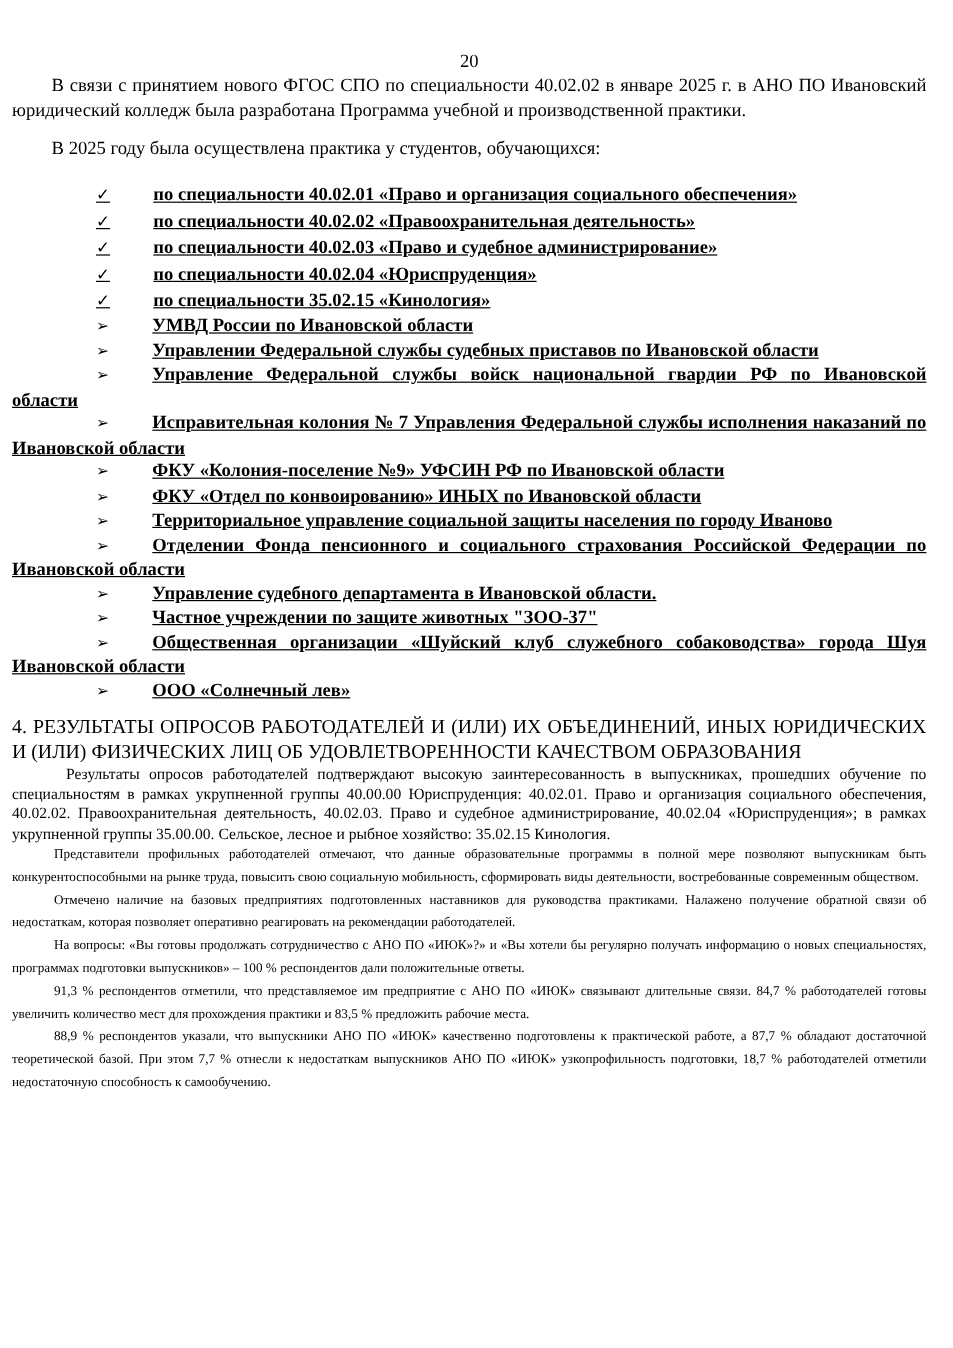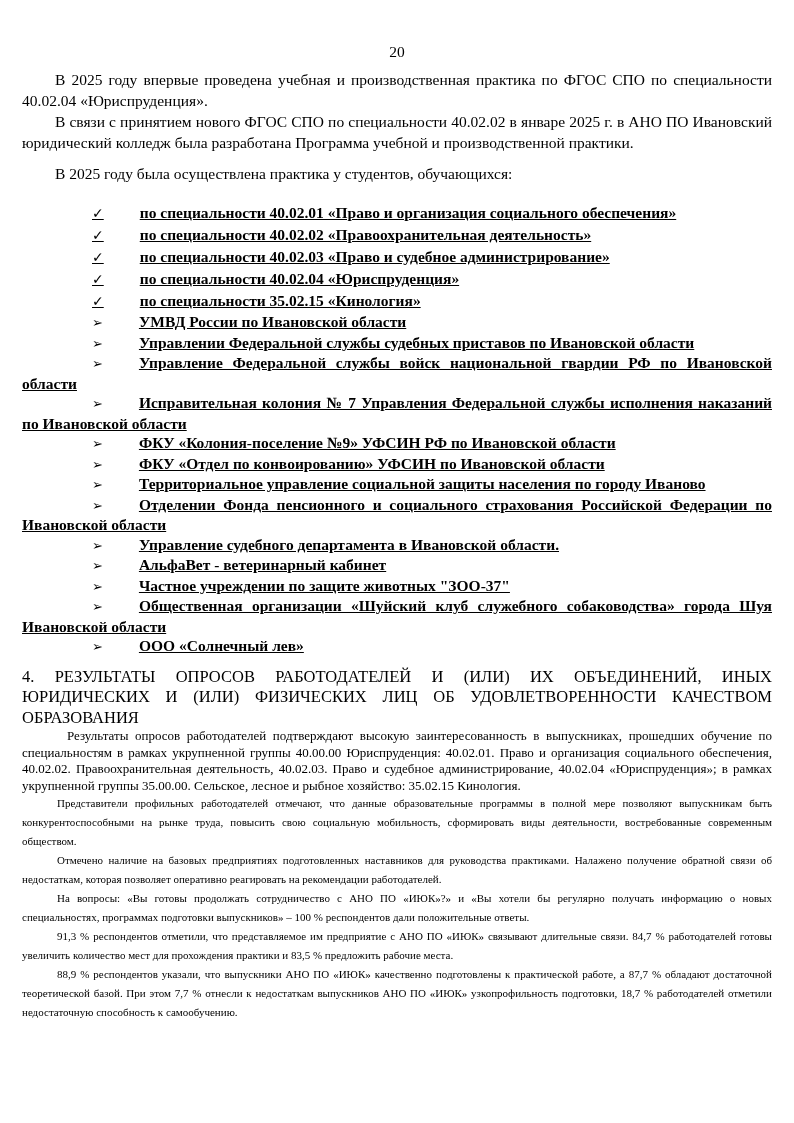--- a/index.html
+++ b/index.html
@@ -5,21 +5,21 @@
   html, body {
     margin: 0;
     padding: 0;
     background: #ffffff;
   }
   .page {
     position: relative;
     width: 794px;
     height: 1123px;
     box-sizing: border-box;
-    padding: 42px 22px 0 22px;
+    padding: 42px 22px 0 10px;
     background: #ffffff;
     color: #000000;
     font-family: "Liberation Serif", "DejaVu Serif", serif;
     overflow: hidden;
   }
   .pageno {
     text-align: center;
     font-size: 15.5px;
     line-height: 19px;
   }
@@ -94,44 +94,42 @@
     text-indent: 35px;
   }
 </style>
 </head>
 <body>
 
 <div class="page">
 
   <div class="pageno">20</div>
 
-  <p class="intro first">В 2025 году впервые проведена учебная и производственная практика по ФГОС СПО по специальности 40.02.04 «Юриспруденция».</p>
   <p class="intro">В связи с принятием нового ФГОС СПО по специальности 40.02.02 в январе 2025 г. в АНО ПО Ивановский юридический колледж была разработана Программа учебной и производственной практики.</p>
 
   <p class="lead">В 2025 году была осуществлена практика у студентов, обучающихся:</p>
 
   <ul class="checklist">
     <li class="item"><span class="marker">✓</span><span class="spacer"></span><span>по специальности 40.02.01 «Право и организация социального обеспечения»</span></li>
     <li class="item"><span class="marker">✓</span><span class="spacer"></span><span>по специальности 40.02.02 «Правоохранительная деятельность»</span></li>
     <li class="item"><span class="marker">✓</span><span class="spacer"></span><span>по специальности 40.02.03 «Право и судебное администрирование»</span></li>
     <li class="item"><span class="marker">✓</span><span class="spacer"></span><span>по специальности 40.02.04 «Юриспруденция»</span></li>
     <li class="item"><span class="marker">✓</span><span class="spacer"></span><span>по специальности 35.02.15 «Кинология»</span></li>
   </ul>
 
   <div class="orglist">
     <div class="item"><span class="marker">➢</span><span class="spacer"></span><span class="org-text">УМВД России по Ивановской области</span></div>
     <div class="item"><span class="marker">➢</span><span class="spacer"></span><span class="org-text">Управлении Федеральной службы судебных приставов по Ивановской области</span></div>
     <div class="item"><span class="marker">➢</span><span class="spacer"></span><span class="org-text">Управление Федеральной службы войск национальной гвардии РФ по Ивановской области</span></div>
     <div class="item"><span class="marker">➢</span><span class="spacer"></span><span class="org-text">Исправительная колония № 7 Управления Федеральной службы исполнения наказаний по Ивановской области</span></div>
     <div class="item"><span class="marker">➢</span><span class="spacer"></span><span class="org-text">ФКУ «Колония-поселение №9» УФСИН РФ по Ивановской области</span></div>
-    <div class="item"><span class="marker">➢</span><span class="spacer"></span><span class="org-text">ФКУ «Отдел по конвоированию» УФСИН по Ивановской области</span></div>
+    <div class="item"><span class="marker">➢</span><span class="spacer"></span><span class="org-text">ФКУ «Отдел по конвоированию» ИНЫХ по Ивановской области</span></div>
     <div class="item"><span class="marker">➢</span><span class="spacer"></span><span class="org-text">Территориальное управление социальной защиты населения по городу Иваново</span></div>
     <div class="item"><span class="marker">➢</span><span class="spacer"></span><span class="org-text">Отделении Фонда пенсионного и социального страхования Российской Федерации по Ивановской области</span></div>
     <div class="item"><span class="marker">➢</span><span class="spacer"></span><span class="org-text">Управление судебного департамента в Ивановской области.</span></div>
-    <div class="item"><span class="marker">➢</span><span class="spacer"></span><span class="org-text">АльфаВет - ветеринарный кабинет</span></div>
     <div class="item"><span class="marker">➢</span><span class="spacer"></span><span class="org-text">Частное учреждении по защите животных "ЗОО-37"</span></div>
     <div class="item"><span class="marker">➢</span><span class="spacer"></span><span class="org-text">Общественная организации «Шуйский клуб служебного собаководства» города Шуя Ивановской области</span></div>
     <div class="item"><span class="marker">➢</span><span class="spacer"></span><span class="org-text">ООО «Солнечный лев»</span></div>
   </div>
 
   <h2 class="heading4">4. РЕЗУЛЬТАТЫ ОПРОСОВ РАБОТОДАТЕЛЕЙ И (ИЛИ) ИХ ОБЪЕДИНЕНИЙ, ИНЫХ ЮРИДИЧЕСКИХ И (ИЛИ) ФИЗИЧЕСКИХ ЛИЦ ОБ УДОВЛЕТВОРЕННОСТИ КАЧЕСТВОМ ОБРАЗОВАНИЯ</h2>
 
   <p class="para-small">Результаты опросов работодателей подтверждают высокую заинтересованность в выпускниках, прошедших обучение по специальностям в рамках укрупненной группы 40.00.00 Юриспруденция: 40.02.01. Право и организация социального обеспечения, 40.02.02. Правоохранительная деятельность, 40.02.03. Право и судебное администрирование, 40.02.04 «Юриспруденция»;  в рамках укрупненной группы 35.00.00. Сельское, лесное и рыбное хозяйство: 35.02.15 Кинология.</p>
   <p class="para-body">Представители профильных работодателей отмечают, что данные образовательные программы в полной мере позволяют выпускникам быть конкурентоспособными на рынке труда, повысить свою социальную мобильность, сформировать виды деятельности, востребованные современным обществом.</p>
   <p class="para-body">Отмечено наличие на базовых предприятиях подготовленных наставников для руководства практиками. Налажено получение обратной связи об недостаткам, которая позволяет оперативно реагировать на рекомендации работодателей.</p>

